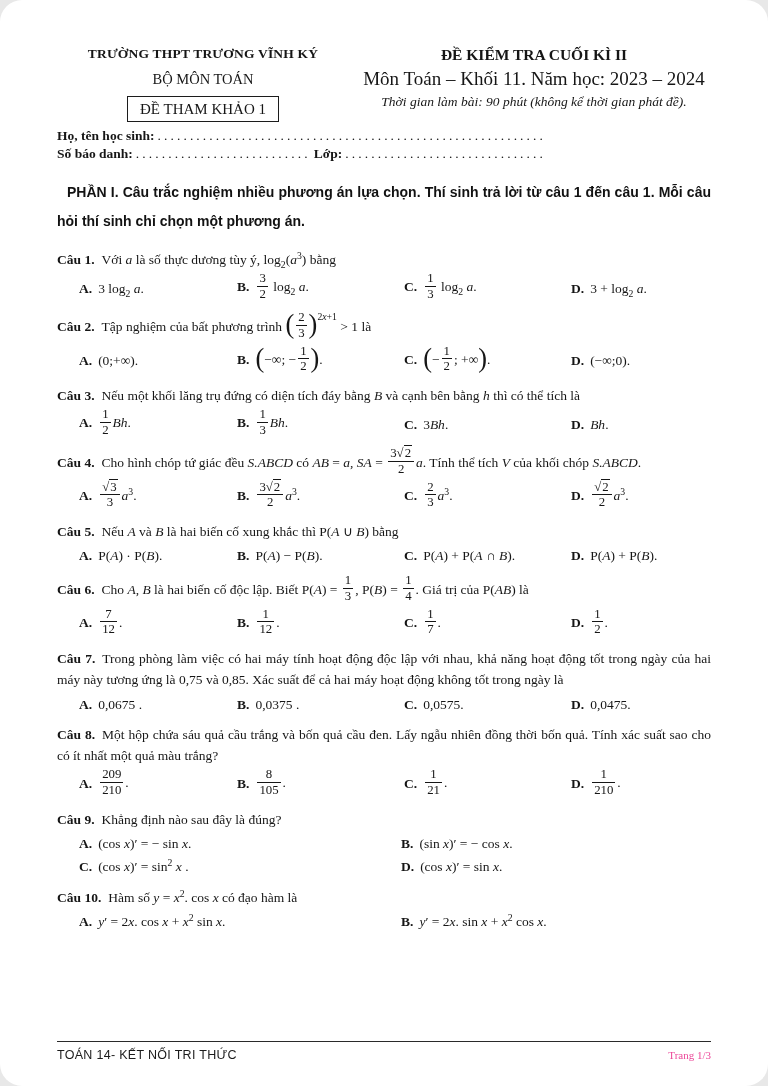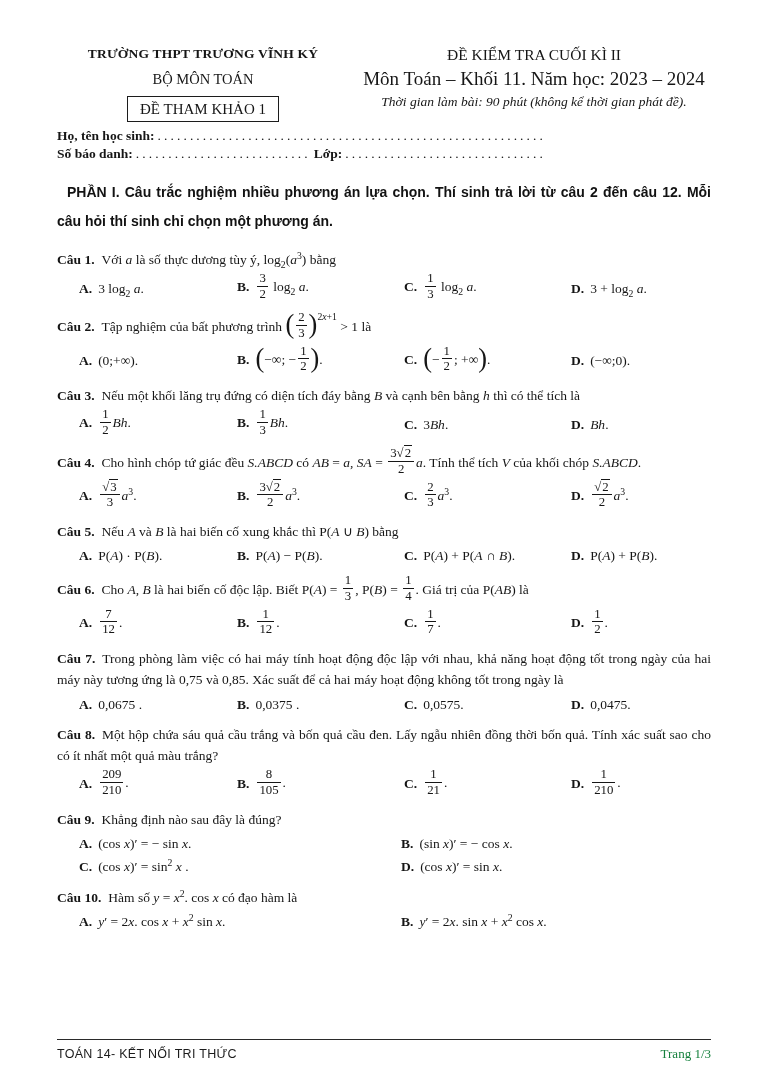--- a/index.html
+++ b/index.html
@@ -1,30 +1,30 @@
 <!DOCTYPE html>
 <html><head>
 <meta charset="utf-8">
 <style>
   * { margin:0; padding:0; box-sizing:border-box; }
   html,body { background:#e8e8e8; }
   .page {
     width:768px; height:1086px; background:#ffffff; margin:0 auto;
     font-family:"Liberation Serif", serif; font-size:13.5px; color:#161616;
     padding:46px 57px 24px 57px; display:flex; flex-direction:column;
-    position:relative; overflow:hidden;
+    position:relative; overflow:hidden;border-radius:22px;
   }
   
   .hdr { display:flex; justify-content:space-between; align-items:flex-start; }
   .hdr-left { width:292px; text-align:center; }
   .school { font-weight:700; font-size:13.5px; letter-spacing:.2px; white-space:nowrap; }
   .dept { font-weight:400; font-size:14.5px; margin-top:9px; }
   .exam-box { display:inline-block; border:1.5px solid #1c1c1c; padding:4px 12px 3px; margin-top:8px; font-weight:400; font-size:15px; }
   .hdr-right { flex:1; text-align:center; padding-left:8px; }
-  .title { font-weight:400; font-size:15.5px; }
+  .title { font-weight:700; font-size:15.5px; }
   .subtitle { font-weight:400; font-size:19px; margin-top:4px; }
   .time-note { font-style:italic; font-size:13.5px; margin-top:4px; }
   
   .code-row { text-align:right; margin-top:8px; }
   .code-box { display:inline-block; border:1.5px solid #1c1c1c; padding:2px 9px; font-weight:700; font-size:14px; }
   .info-block { width:488px; margin-top:4px; }
   .info-line { display:flex; align-items:baseline; margin-top:2px; }
   .ilabel { font-weight:700; white-space:nowrap; }
   .dots { letter-spacing:3.1px; overflow:hidden; white-space:nowrap; margin-left:3px; }
   .dots-fill { flex:1 1 auto; }
@@ -53,21 +53,21 @@
   .fr .n { border-bottom:1.2px solid #161616; padding:0 2px 0.5px; }
   .fr .d { padding:0 2px; }
   .sq { white-space:nowrap; }
   .sq .rd { border-top:1.2px solid #161616; padding:0 1px; }
   .bp { font-size:1.95em; font-weight:400; vertical-align:middle; line-height:0; position:relative; top:-2px; }
   sup.hx { position:relative; top:-0.55em; font-size:.72em; }
   
   .footer { margin-top:auto; border-top:1.2px solid #2a2a2a; padding-top:6px;
             display:flex; justify-content:space-between; align-items:baseline; }
   .footer-left { font-family:"Liberation Sans", sans-serif; font-size:12.5px; letter-spacing:.3px; color:#1b1b1b; }
-  .footer-right { font-size:13px; color:#15803d; }
+  .footer-right { font-size:11px; color:#ec4899; }
 </style>
 </head>
 <body>
 
 <div class="page">
 
   <div class="hdr">
     <div class="hdr-left">
       <div class="school">TRƯỜNG THPT TRƯƠNG VĨNH KÝ</div>
       <div class="dept">BỘ MÔN TOÁN</div>
@@ -87,21 +87,21 @@
       <span class="dots dots-fill">........................................................................................</span>
     </div>
     <div class="info-line">
       <span class="ilabel">Số báo danh:</span>
       <span class="dots dots-id">........................................</span>
       <span class="ilabel lop">Lớp:</span>
       <span class="dots dots-fill">............................................</span>
     </div>
   </div>
 
-  <div class="part-heading">PHẦN I. Câu trắc nghiệm nhiều phương án lựa chọn. Thí sinh trả lời từ câu 2 đến câu 12. Mỗi câu hỏi thí sinh chỉ chọn một phương án.</div>
+  <div class="part-heading">PHẦN I. Câu trắc nghiệm nhiều phương án lựa chọn. Thí sinh trả lời từ câu 1 đến câu 1. Mỗi câu hỏi thí sinh chỉ chọn một phương án.</div>
 
   <div class="questions">
   <div class="question">
     <div class="stem"><b class="qlabel">Câu 1.</b><span class="stem-text">Với <i>a</i> là số thực dương tùy ý, log<sub>2</sub>(<i>a</i><sup>3</sup>) bằng</span></div>
     <div class="opts cols4">
           <div class="opt"><b class="okey">A.</b>3 log<sub>2</sub> <i>a</i>.</div>
           <div class="opt"><b class="okey">B.</b><span class="fr">
               <span class="n">3</span>
               <span class="d">2</span>
             </span> log<sub>2</sub> <i>a</i>.</div>

